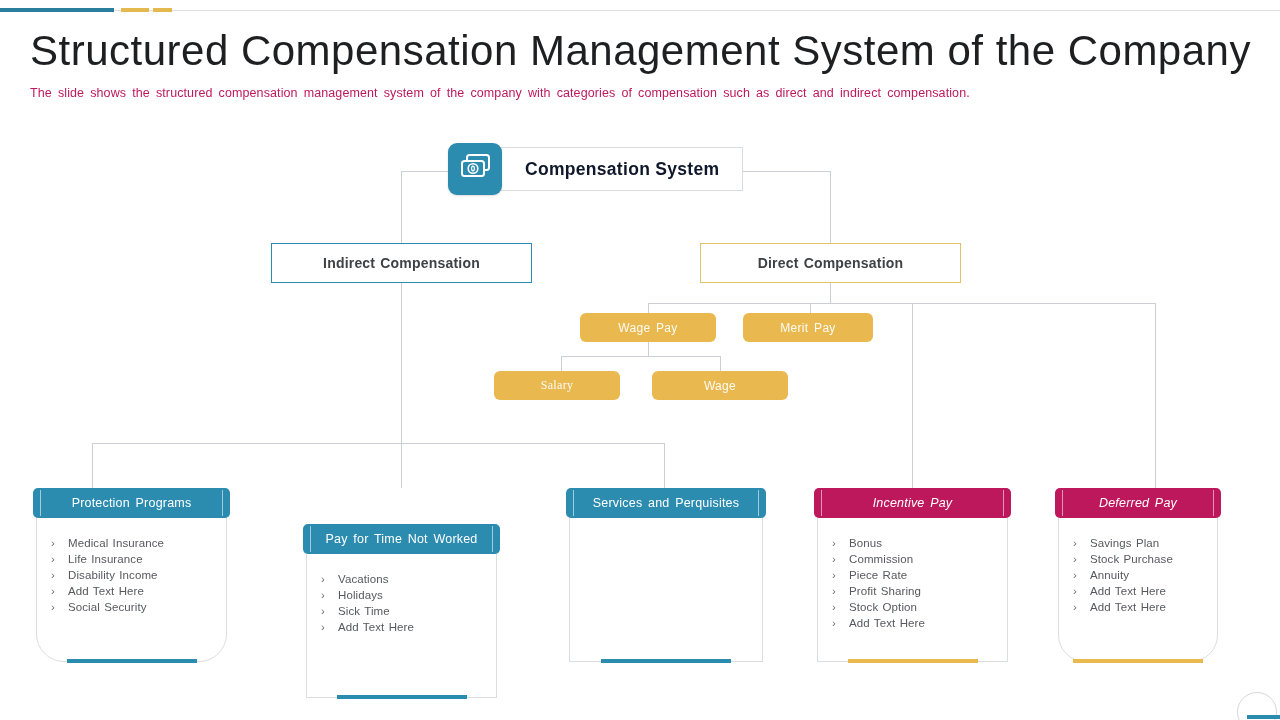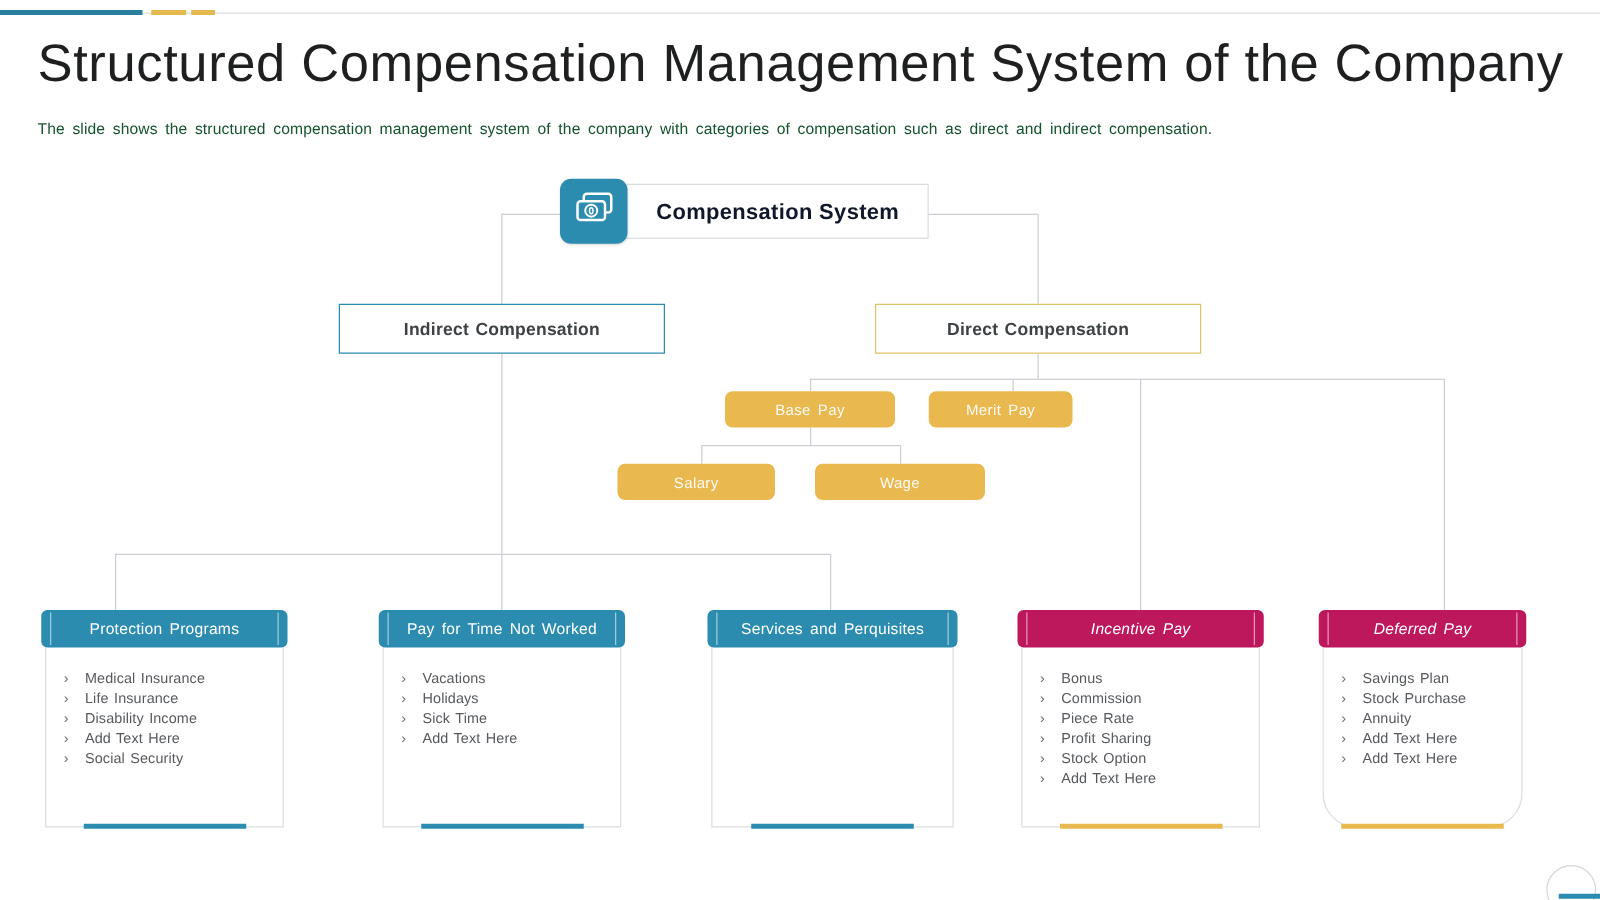--- a/index.html
+++ b/index.html
@@ -13,22 +13,22 @@
   .tb-y1    { position:absolute; top:8px;  left:121px; width:28px;  height:4px; background:#e4b94f; }
   .tb-y2    { position:absolute; top:8px;  left:153px; width:19px;  height:4px; background:#e4b94f; }
 
   
   .title {
     position:absolute; top:28px; left:30px; width:1230px;
     font-size:42px; line-height:46px; letter-spacing:.5px; white-space:nowrap;
     color:#1d1f21; font-weight:400;
   }
   .subtitle {
-    position:absolute; top:96px; left:30px; width:1100px;
-    font-size:12.5px; color:#14532d; word-spacing:2.5px; letter-spacing:.1px;
+    position:absolute; top:86px; left:30px; width:1100px;
+    font-size:12.5px; color:#be185d; word-spacing:2.5px; letter-spacing:.1px;
   }
 
   
   .ln { position:absolute; background:#cccfd3; }
 
   
   .root-box {
     position:absolute; left:460px; top:147px; width:283px; height:44px;
     background:#fff; border:1px solid #d9dcdf; box-sizing:border-box;
     display:flex; align-items:center; padding-left:64px;
@@ -50,22 +50,22 @@
   .l1.indirect { left:271px; border:1px solid #2b8cb0; }
   .l1.direct   { left:700px; border:1px solid #e0c26b; }
 
   
   .yn {
     position:absolute; height:29px; background:#e9b84f; border-radius:6px;
     display:flex; align-items:center; justify-content:center;
     font-size:12px; color:rgba(255,255,255,.94); letter-spacing:.3px; word-spacing:2px;
   }
   .yn.base   { left:580px; top:313px; width:136px; }
-  .yn.merit  { left:743px; top:313px; width:115px; }
-  .yn.salary { left:494px; top:371px; width:126px; }
+  .yn.merit  { left:743px; top:313px; width:130px; }
+  .yn.salary { left:494px; top:371px; width:126px;font-family:Liberation Serif, serif; }
   .yn.wage   { left:652px; top:371px; width:136px; }
 
   
   .card {
     position:absolute; top:488px; height:174px; box-sizing:border-box;
     background:#fff; border:1px solid #dbdee1;
   }
   .card-head {
     position:absolute; top:-1px; left:-4px; right:-4px; height:30px;
     border-radius:5px; display:flex; align-items:center; justify-content:center;
@@ -88,22 +88,22 @@
   .card ul {
     position:absolute; top:46px; left:12px; right:4px; margin:0; padding:0; list-style:none;
   }
   .card li {
     position:relative; padding-left:19px; font-size:11.5px; line-height:16px;
     color:#56595d; word-spacing:1px; letter-spacing:.1px;
   }
   .card li::before {
     content:"\203A"; position:absolute; left:2px; top:0; color:#6b6f73; font-size:11.5px;
   }
-  .c1 { left:36px;   width:191px; }
-  .c2 { left:306px;  width:191px; }
+  .c1 { left:36px;   width:191px;border-radius:28px; }
+  .c2 { left:306px;  width:191px;margin-top:36px; }
   .c3 { left:569px;  width:194px; }
   .c4 { left:817px;  width:191px; }
   .c5 { left:1058px; width:160px;border-radius:27px; }
 
   
   .corner-circle {
     position:absolute; left:1237px; top:692px; width:40px; height:40px;
     border:1.5px solid #d5d8db; border-radius:50%; box-sizing:border-box; background:#fff;
   }
   .corner-bar { position:absolute; left:1247px; top:715px; width:33px; height:4px; background:#2b8cb0; }
@@ -151,21 +151,21 @@
   </div>
 
   <div class="l1 indirect">
     <span>Indirect Compensation</span>
   </div>
   <div class="l1 direct">
     <span>Direct Compensation</span>
   </div>
 
   <div class="yn base">
-      <span>Base Pay</span>
+      <span>Wage Pay</span>
     </div>
   <div class="yn merit">
       <span>Merit Pay</span>
     </div>
   <div class="yn salary">
       <span>Salary</span>
     </div>
   <div class="yn wage">
       <span>Wage</span>
     </div>

